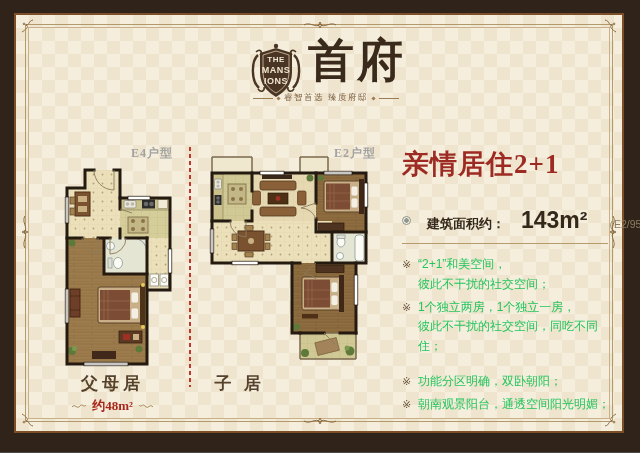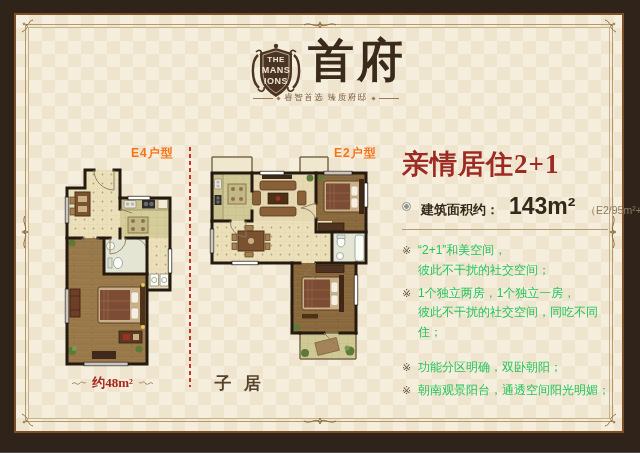--- a/index.html
+++ b/index.html
@@ -30,40 +30,40 @@
   .brand-cn{
     position:absolute;left:70px;top:-4px;width:110px;
     font-family:"Liberation Serif","DejaVu Serif",serif;
     font-size:46px;font-weight:700;color:#3a2a1b;letter-spacing:3px;line-height:1.1;
     white-space:nowrap;
   }
   .tagline-row{position:absolute;left:0px;top:52px;width:176px;display:flex;align-items:center;justify-content:center;gap:4px;}
   .tl{width:20px;height:1px;background:#9b7c52;}
   .dia{width:3px;height:3px;background:#9b7c52;transform:rotate(45deg);}
   .tag-text{font-size:8.5px;color:#7c5f40;letter-spacing:1.5px;white-space:nowrap;
-    font-family:Liberation Serif, serif;}
+    font-family:Liberation Sans, sans-serif;}
   
   .plan-label{
-    position:absolute;font-size:12px;font-weight:700;color:#f97316;letter-spacing:1px;
-    font-family:Liberation Sans, sans-serif;white-space:nowrap;
+    position:absolute;font-size:12px;font-weight:700;color:#a3a3a3;letter-spacing:1px;
+    font-family:Liberation Serif, serif;white-space:nowrap;
   }
   #lblE4{left:131px;top:145px;}
   #lblE2{left:334px;top:145px;text-align:right;}
   
   .red-divider{
     position:absolute;left:189px;top:147px;width:2px;height:240px;
     background-image:repeating-linear-gradient(to bottom,#c2352a 0 4px,transparent 4px 7px);
   }
   
   .info{position:absolute;left:402px;top:146px;width:214px;}
   .headline{
     font-family:"Liberation Serif","DejaVu Serif",serif;
     font-size:27px;font-weight:700;color:#9e2b23;letter-spacing:1px;white-space:nowrap;
   }
-  .area-row{margin-top:11px;display:flex;align-items:baseline;gap:10px;white-space:nowrap;text-align:center;}
+  .area-row{margin-top:25px;display:flex;align-items:baseline;gap:16px;white-space:nowrap;text-align:center;}
   .ring{
     align-self:center;flex:0 0 auto;width:9px;height:9px;border:1.5px solid #8f968f;border-radius:50%;
     background:radial-gradient(circle at 50% 50%, #8f968f 0 2px, #f5eedc 2.5px);
   }
   .area-label{font-size:13px;font-weight:700;color:#33281a;}
   .area-value{font-size:23px;font-weight:700;color:#33281a;}
   .area-detail{font-size:10.5px;color:#8d7c5e;}
   .divider{margin-top:9px;width:206px;border-top:1px solid #b49c70;}
   .bullets{margin-top:11px;width:214px;}
   .bullet{display:flex;margin-bottom:3px;}
@@ -406,20 +406,21 @@
           <span class="marker">※</span>
           <div class="blines">
               <div>朝南观景阳台，通透空间阳光明媚；</div>
             </div>
         </div>
       </div>
     </div>
   </div>
 
   <div class="plan-caption" id="capL">
+    <div class="cap-name">父母居</div>
     <div class="cap-area-row">
       <svg width="16" height="8" viewBox="0 0 16 8">
           <path d="M1 5 C4 1 6 8 9 4 C11 1 13 6 15 3" fill="none" stroke="#a98c5f" stroke-width="1"></path>
         </svg>
       <span class="cap-area">约48m²</span>
       <svg width="16" height="8" viewBox="0 0 16 8" style="transform:scaleX(-1)">
           <path d="M1 5 C4 1 6 8 9 4 C11 1 13 6 15 3" fill="none" stroke="#a98c5f" stroke-width="1"></path>
         </svg>
     </div>
   </div>

